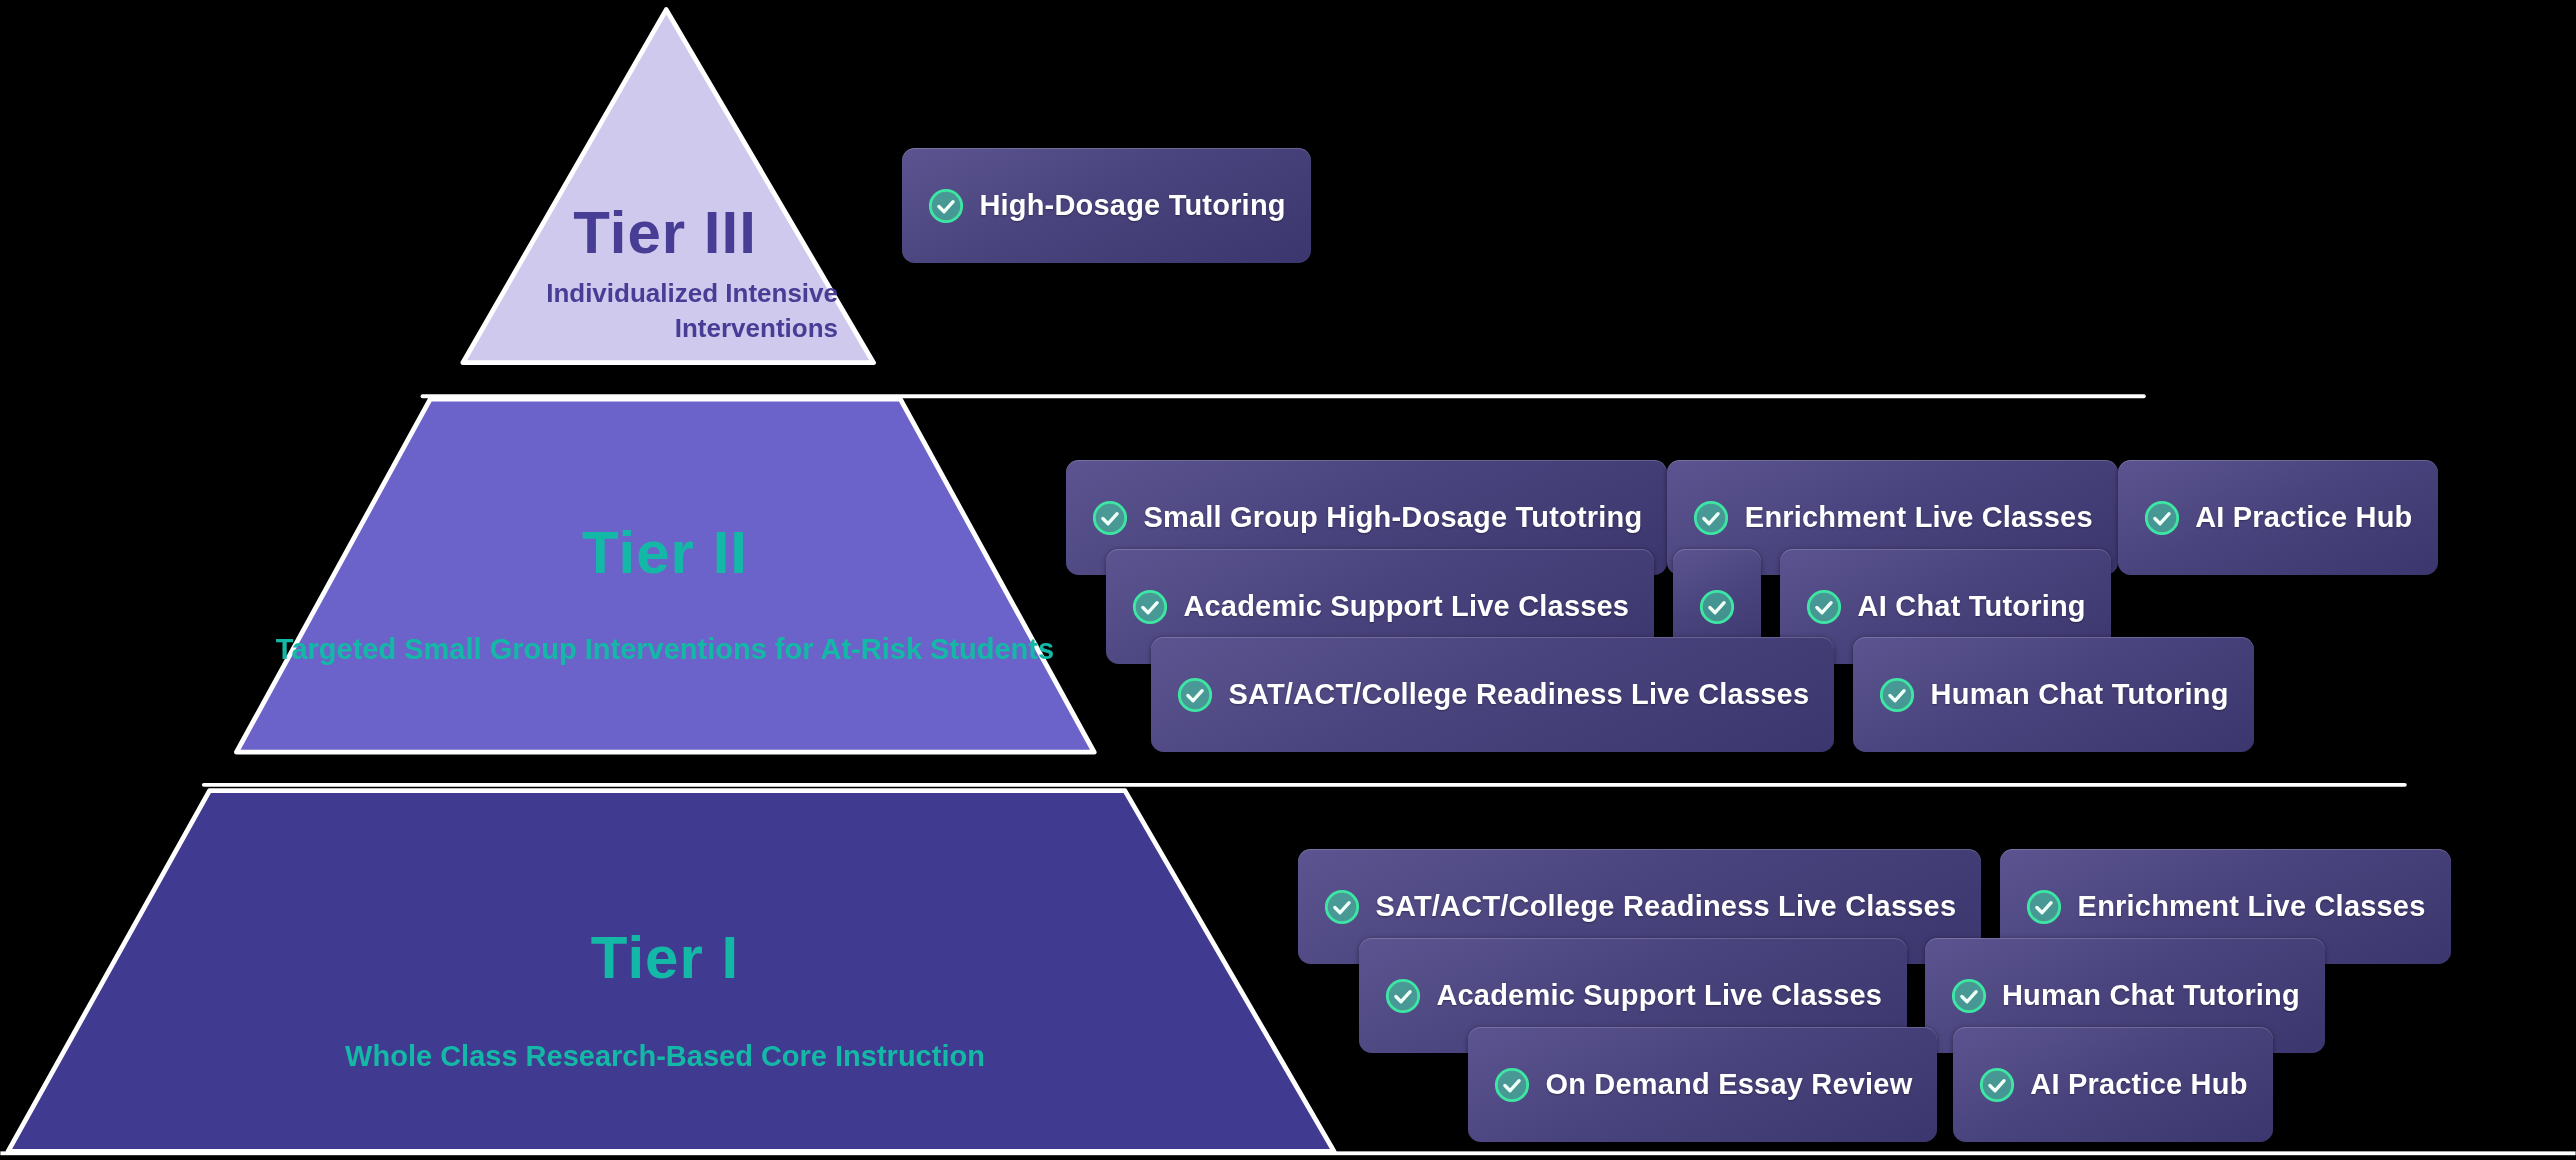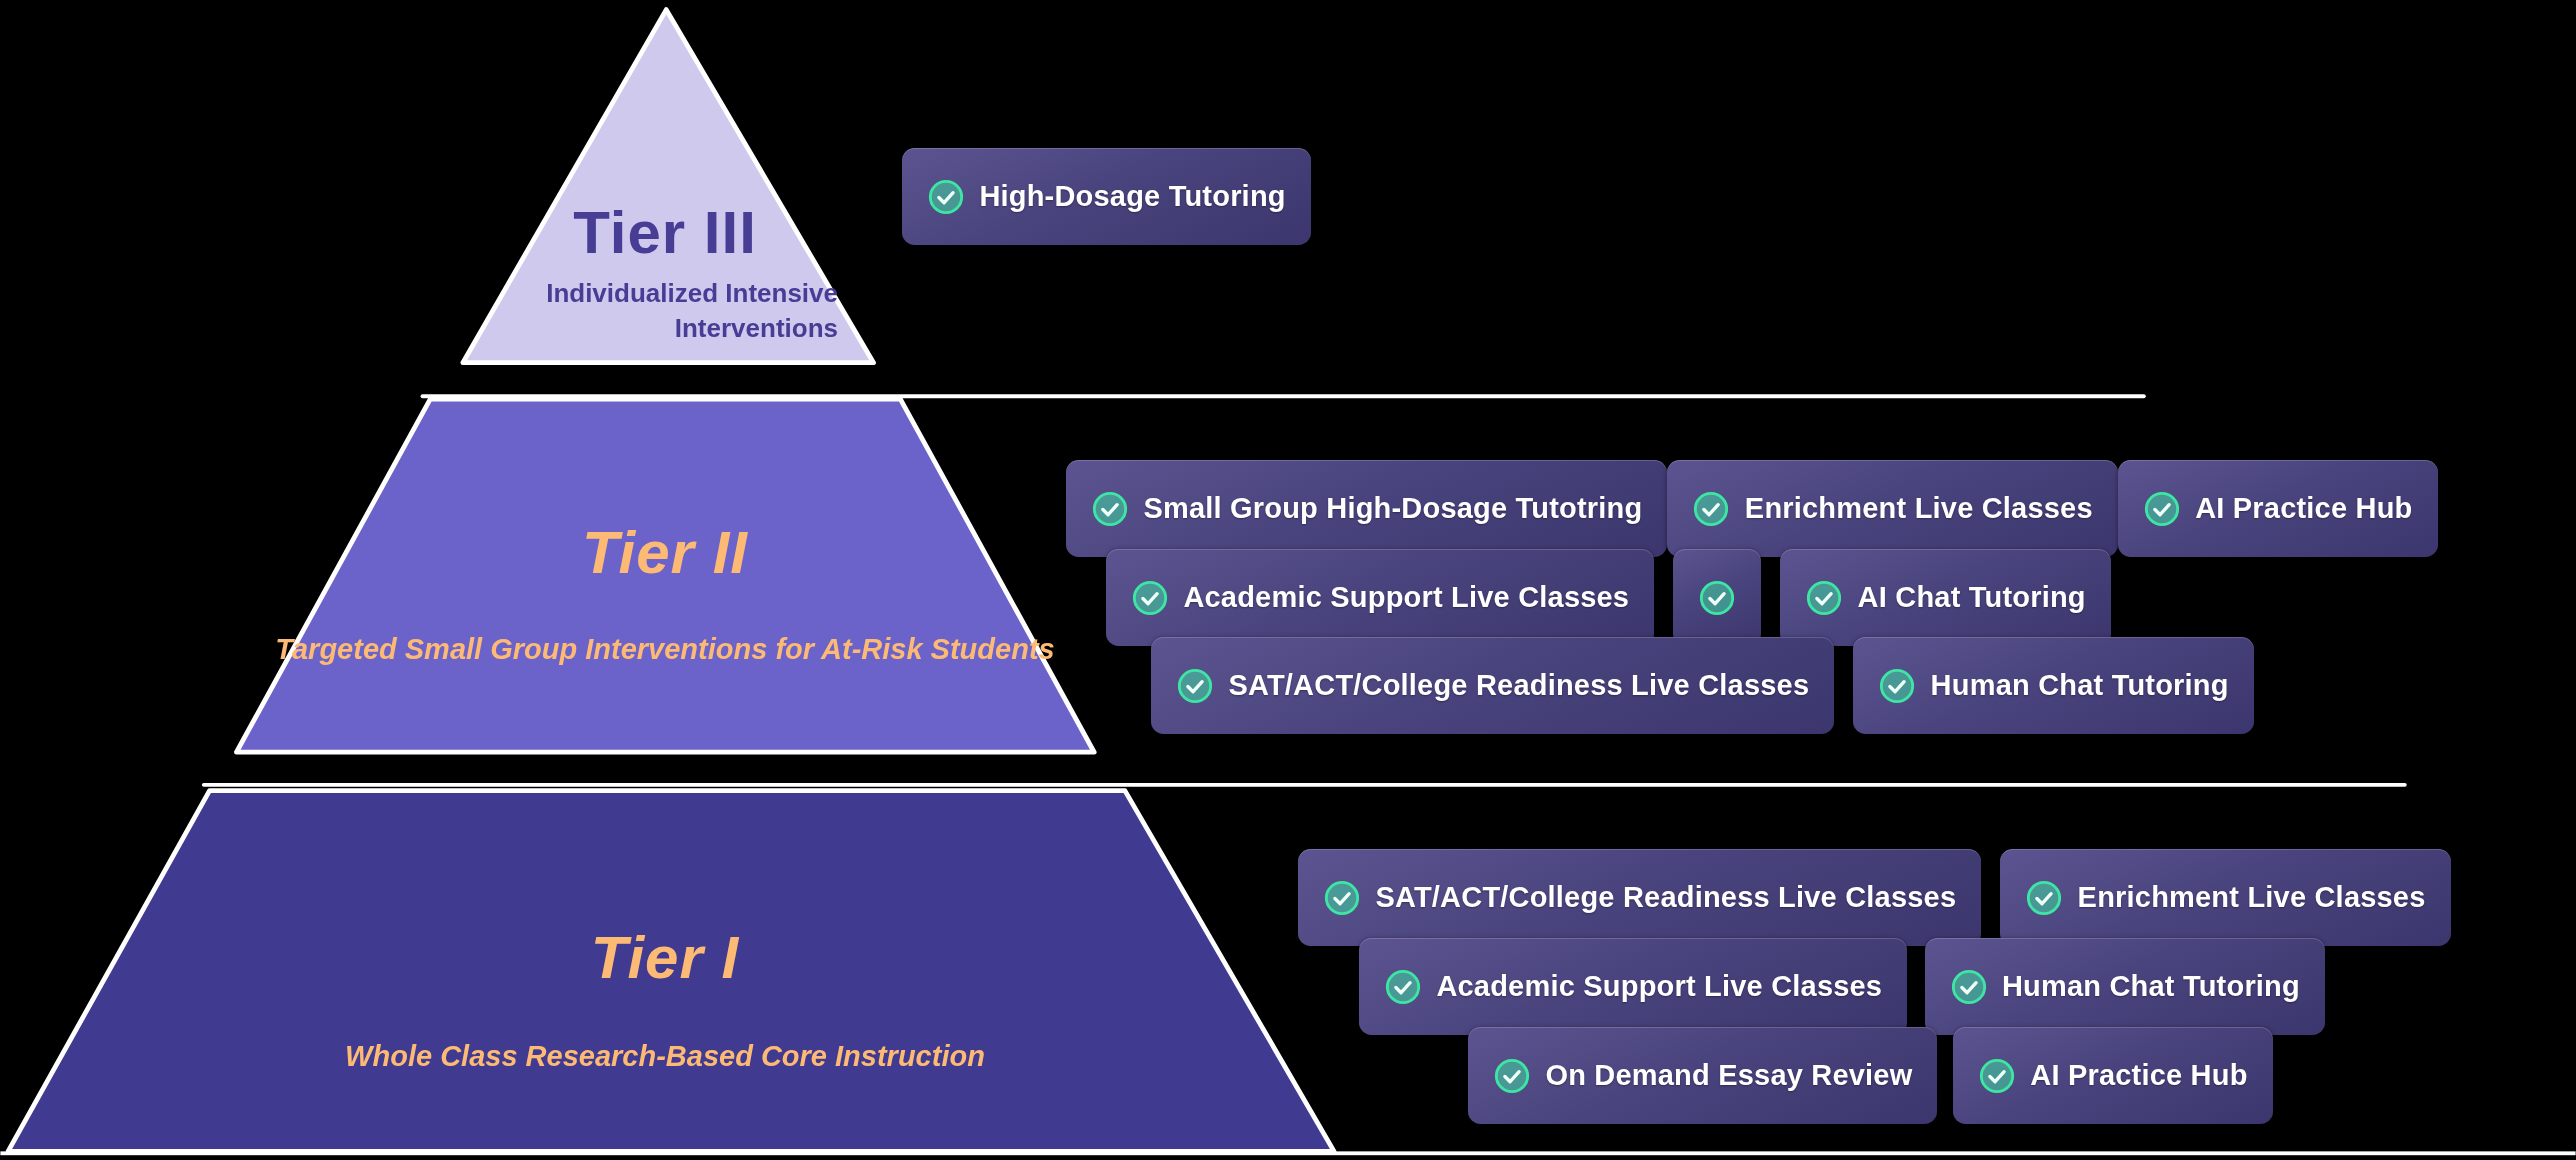--- a/index.html
+++ b/index.html
@@ -41,40 +41,40 @@
     line-height: 1.15;
   }
   .tier-subtitle {
     position: absolute;
     left: 665px;
     transform: translateX(-50%);
     font-weight: 700;
     text-align: right;
   }
   .t3-text { color: #473D95; }
-  .t2-text, .t1-text { color: #fdba74; font-style: italic; }
+  .t2-text, .t1-text { color: #14b8a6; }
 
   .t3-title { top: 198px; }
   .t3-subtitle { top: 276px; font-size: 26px; width: 346px; line-height: 1.35; }
   .t2-title { top: 518px; }
   .t2-subtitle { top: 633px; font-size: 29px; white-space: nowrap; }
   .t1-title { top: 923px; }
   .t1-subtitle { top: 1040px; font-size: 29px; white-space: nowrap; }
 
   .badge-row {
     position: absolute;
     display: flex;
     align-items: center;
   }
   .badge {
     display: inline-flex;
     align-items: center;
     gap: 14.4px;
     height: 89px;
-    padding: 4px 25px;
+    padding: 13px 25px;
     border-radius: 12.5px;
     background: linear-gradient(155deg, #5B5490 0%, #4A447E 45%, #3C366E 100%);
     box-shadow: inset 0 1px 0 rgba(255,255,255,0.18), 0 1.9px 5.8px rgba(0,0,0,0.45);
   }
   .badge .label {
     color: #ffffff;
     font-size: 29px;
     font-weight: 700;
     letter-spacing: 0.2px;
     white-space: nowrap;

